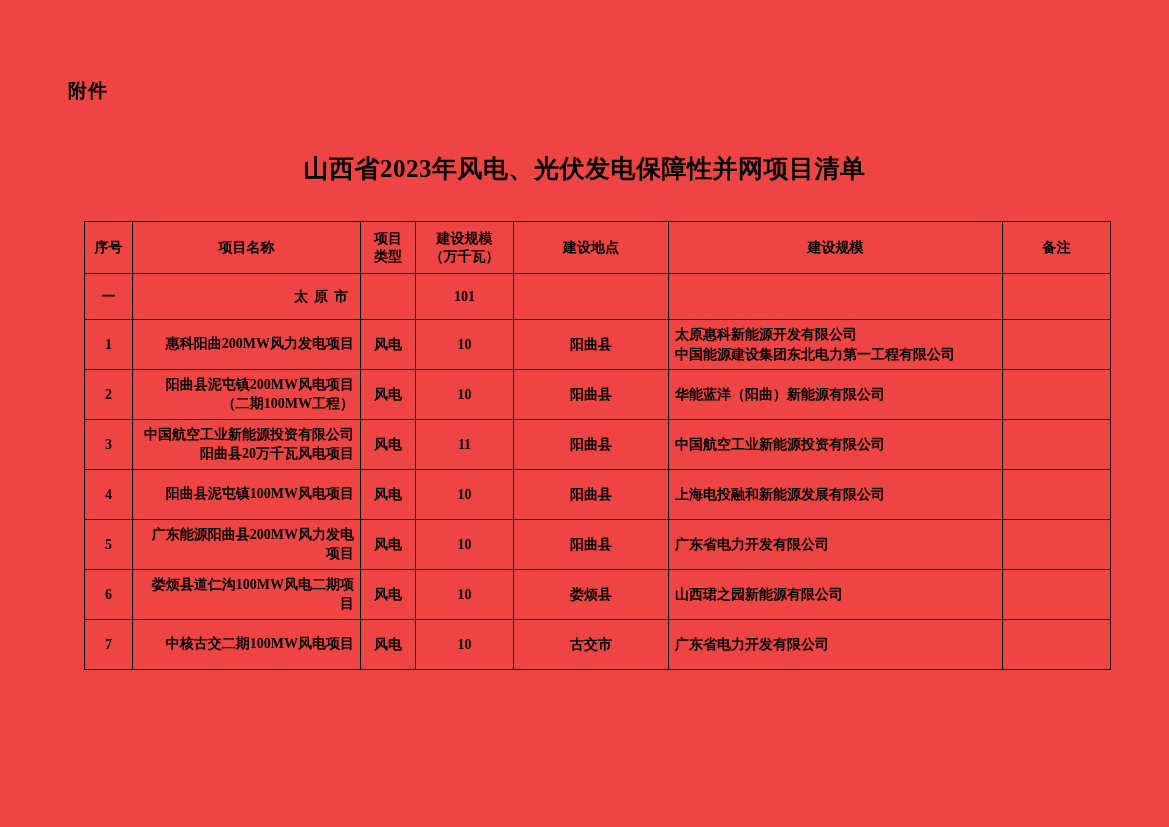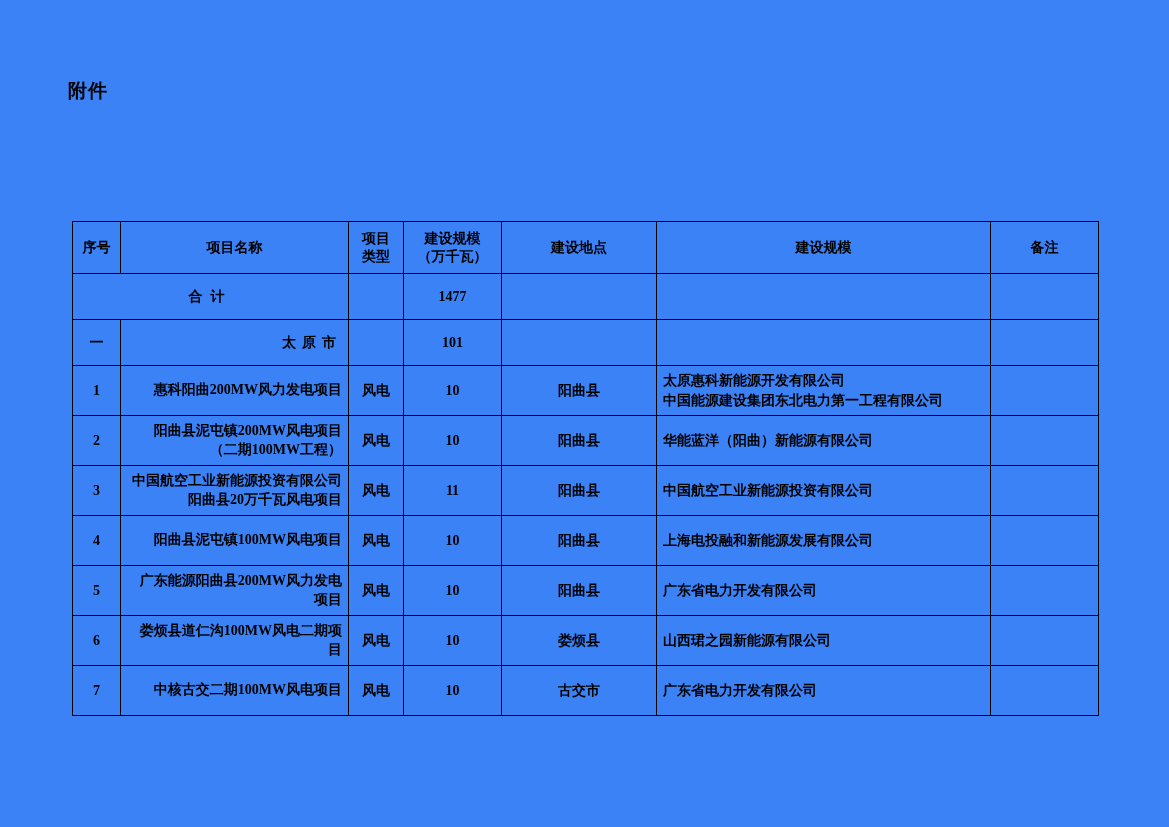--- a/index.html
+++ b/index.html
@@ -4,21 +4,21 @@
 <style>
   html, body {
     margin: 0;
     padding: 0;
     background: #ffffff;
   }
   .page {
     position: relative;
     width: 1169px;
     height: 827px;
-    background: #3b82f6;
+    background: #ef4444;
     font-family: "Liberation Serif", "DejaVu Serif", serif;
     color: #000000;
     box-sizing: border-box;
   }
   .attachment-label {
     position: absolute;
     left: 68px;
     top: 78px;
     font-family: "Liberation Sans", "DejaVu Sans", sans-serif;
     font-size: 19px;
@@ -31,21 +31,21 @@
     right: 0;
     top: 152px;
     text-align: center;
     font-family: "Liberation Serif", "DejaVu Serif", serif;
     font-size: 25px;
     font-weight: bold;
     letter-spacing: 0.5px;
   }
   .table-wrap {
     position: absolute;
-    left: 72px;
+    left: 84px;
     top: 221px;
     width: 1026px;
   }
   table.main {
     border-collapse: collapse;
     width: 1026px;
     table-layout: fixed;
   }
   table.main td, table.main th {
     border: 1px solid #000000;
@@ -93,20 +93,21 @@
     letter-spacing: 6px;
   }
 </style>
 </head>
 <body>
 
 <div class="page">
 
   <div class="attachment-label">附件</div>
 
+  <div class="doc-title">山西省2023年风电、光伏发电保障性并网项目清单</div>
 
   <div class="table-wrap">
     <table class="main">
       <colgroup>
         <col class="col-seq">
         <col class="col-name">
         <col class="col-type">
         <col class="col-scale">
         <col class="col-place">
         <col class="col-unit">
@@ -123,28 +124,20 @@
           <td>
             <div>建设规模</div>
             <div>（万千瓦）</div>
           </td>
           <td>建设地点</td>
           <td>建设规模</td>
           <td>备注</td>
         </tr>
       </thead>
       <tbody>
-        <tr class="row-total">
-          <td class="total-label" colspan="2">合计</td>
-          <td class="c"></td>
-          <td class="c">1477</td>
-          <td class="c"></td>
-          <td class="c"></td>
-          <td class="c"></td>
-        </tr>
         <tr class="row-city">
           <td class="c">一</td>
           <td class="city-label">太原市</td>
           <td class="c"></td>
           <td class="c">101</td>
           <td class="c"></td>
           <td class="c"></td>
           <td class="c"></td>
         </tr>
 

